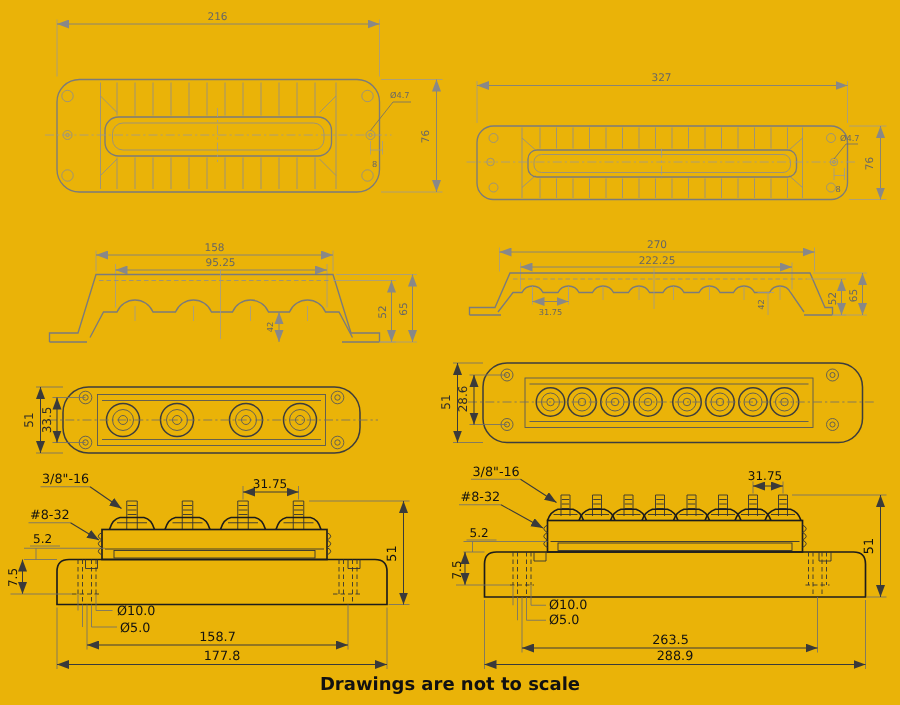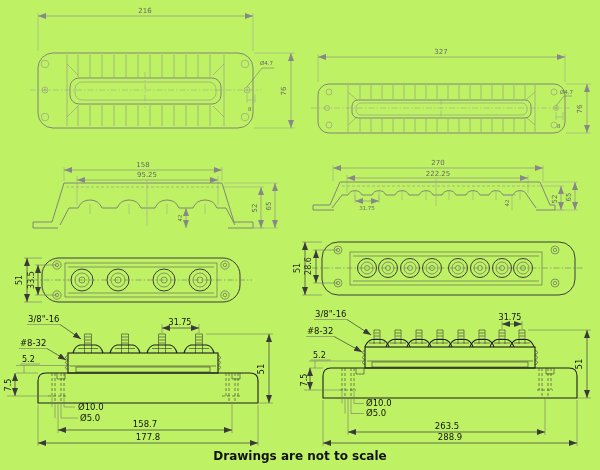--- a/index.html
+++ b/index.html
@@ -1,16 +1,16 @@
 <!DOCTYPE html>
 <html><head>
 <meta charset="utf-8">
 <style>
   html,body{margin:0;padding:0;background:#fff;}
-  #sheet{position:relative;width:600px;height:470px;background:#bef264;overflow:hidden;
+  #sheet{position:relative;width:600px;height:470px;background:#eab308;overflow:hidden;
          font-family:"DejaVu Sans",sans-serif;}
   svg{position:absolute;overflow:visible;}
   .scan{filter:blur(.3px);}
   .o1{stroke:#7b7b7b;stroke-width:.9;fill:none;}
   .o1t{stroke:#8d8d8d;stroke-width:.55;fill:none;}
   .o2{stroke:#3d3d3d;stroke-width:1;fill:none;}
   .o2t{stroke:#585858;stroke-width:.6;fill:none;}
   .o3{stroke:#1c1c1c;stroke-width:1.1;fill:none;}
   .o3t{stroke:#333;stroke-width:.6;fill:none;}
   .ext{stroke:#9a9a9a;stroke-width:.5;fill:none;}

